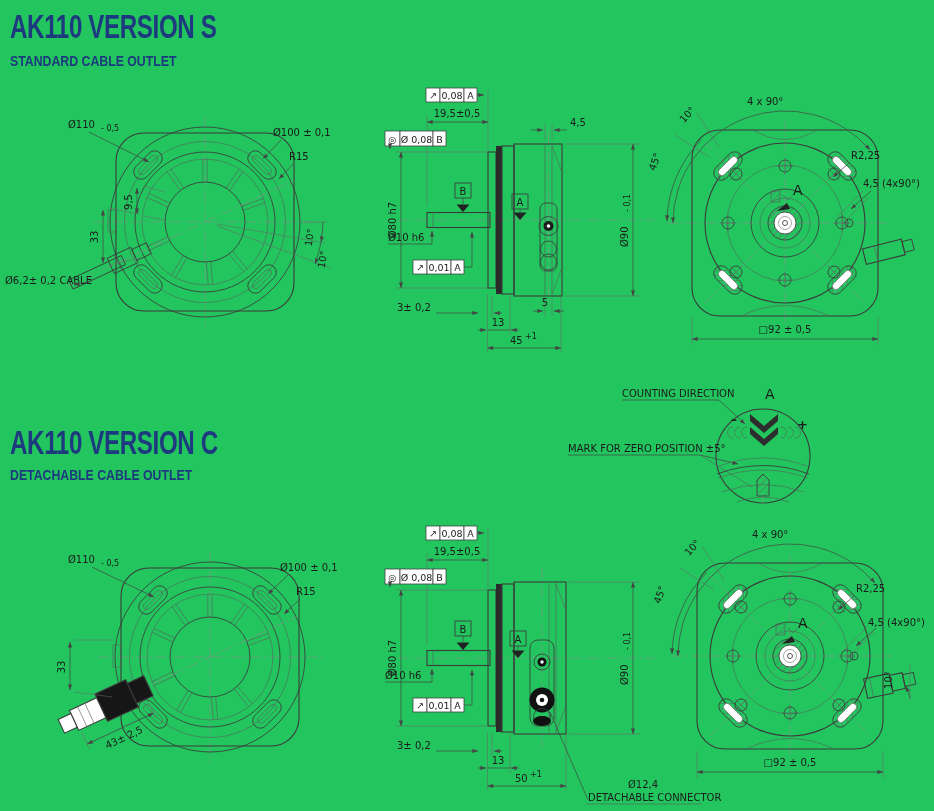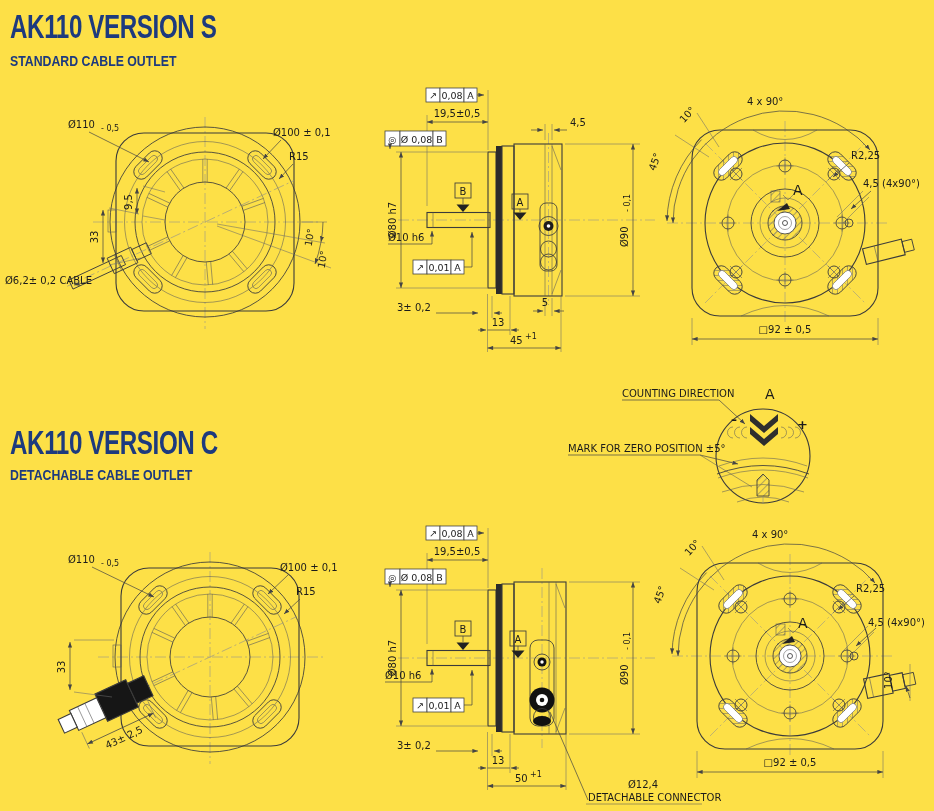--- a/index.html
+++ b/index.html
@@ -1,16 +1,16 @@
 <!DOCTYPE html>
 <html><head>
 <meta charset="utf-8">
 <style>
   html,body{margin:0;padding:0;background:#fff}
-  .canvas{position:relative;width:934px;height:811px;background:#fde047;overflow:hidden;font-family:"Liberation Sans",sans-serif}
+  .canvas{position:relative;width:934px;height:811px;background:#22c55e;overflow:hidden;font-family:"Liberation Sans",sans-serif}
   .title{position:absolute;left:10px;color:#1d3a7e;font-weight:bold;font-size:31px;letter-spacing:-.5px;transform:scale(.78,1.08);transform-origin:left top;white-space:nowrap}
   .subtitle{position:absolute;left:10px;color:#1d3a7e;font-weight:bold;font-size:15px;transform:scale(.82,1);transform-origin:left top;white-space:nowrap}
   svg{position:absolute;left:0;top:0}
   .ln{fill:none;stroke:#3b3b3b;stroke-width:1.1}
   .md{fill:none;stroke:#3b3b3b;stroke-width:.85}
   .tn{fill:none;stroke:#5a5a5a;stroke-width:.55}
   .cl{fill:none;stroke:#8f8f8f;stroke-width:.55;stroke-dasharray:11 3 2 3}
   .dim{fill:none;stroke:#444;stroke-width:.7}
   .ext{fill:none;stroke:#6a6a6a;stroke-width:.55}
   text{font-family:"DejaVu Sans",sans-serif;font-size:10px;fill:#1b1b1b;stroke:none}

